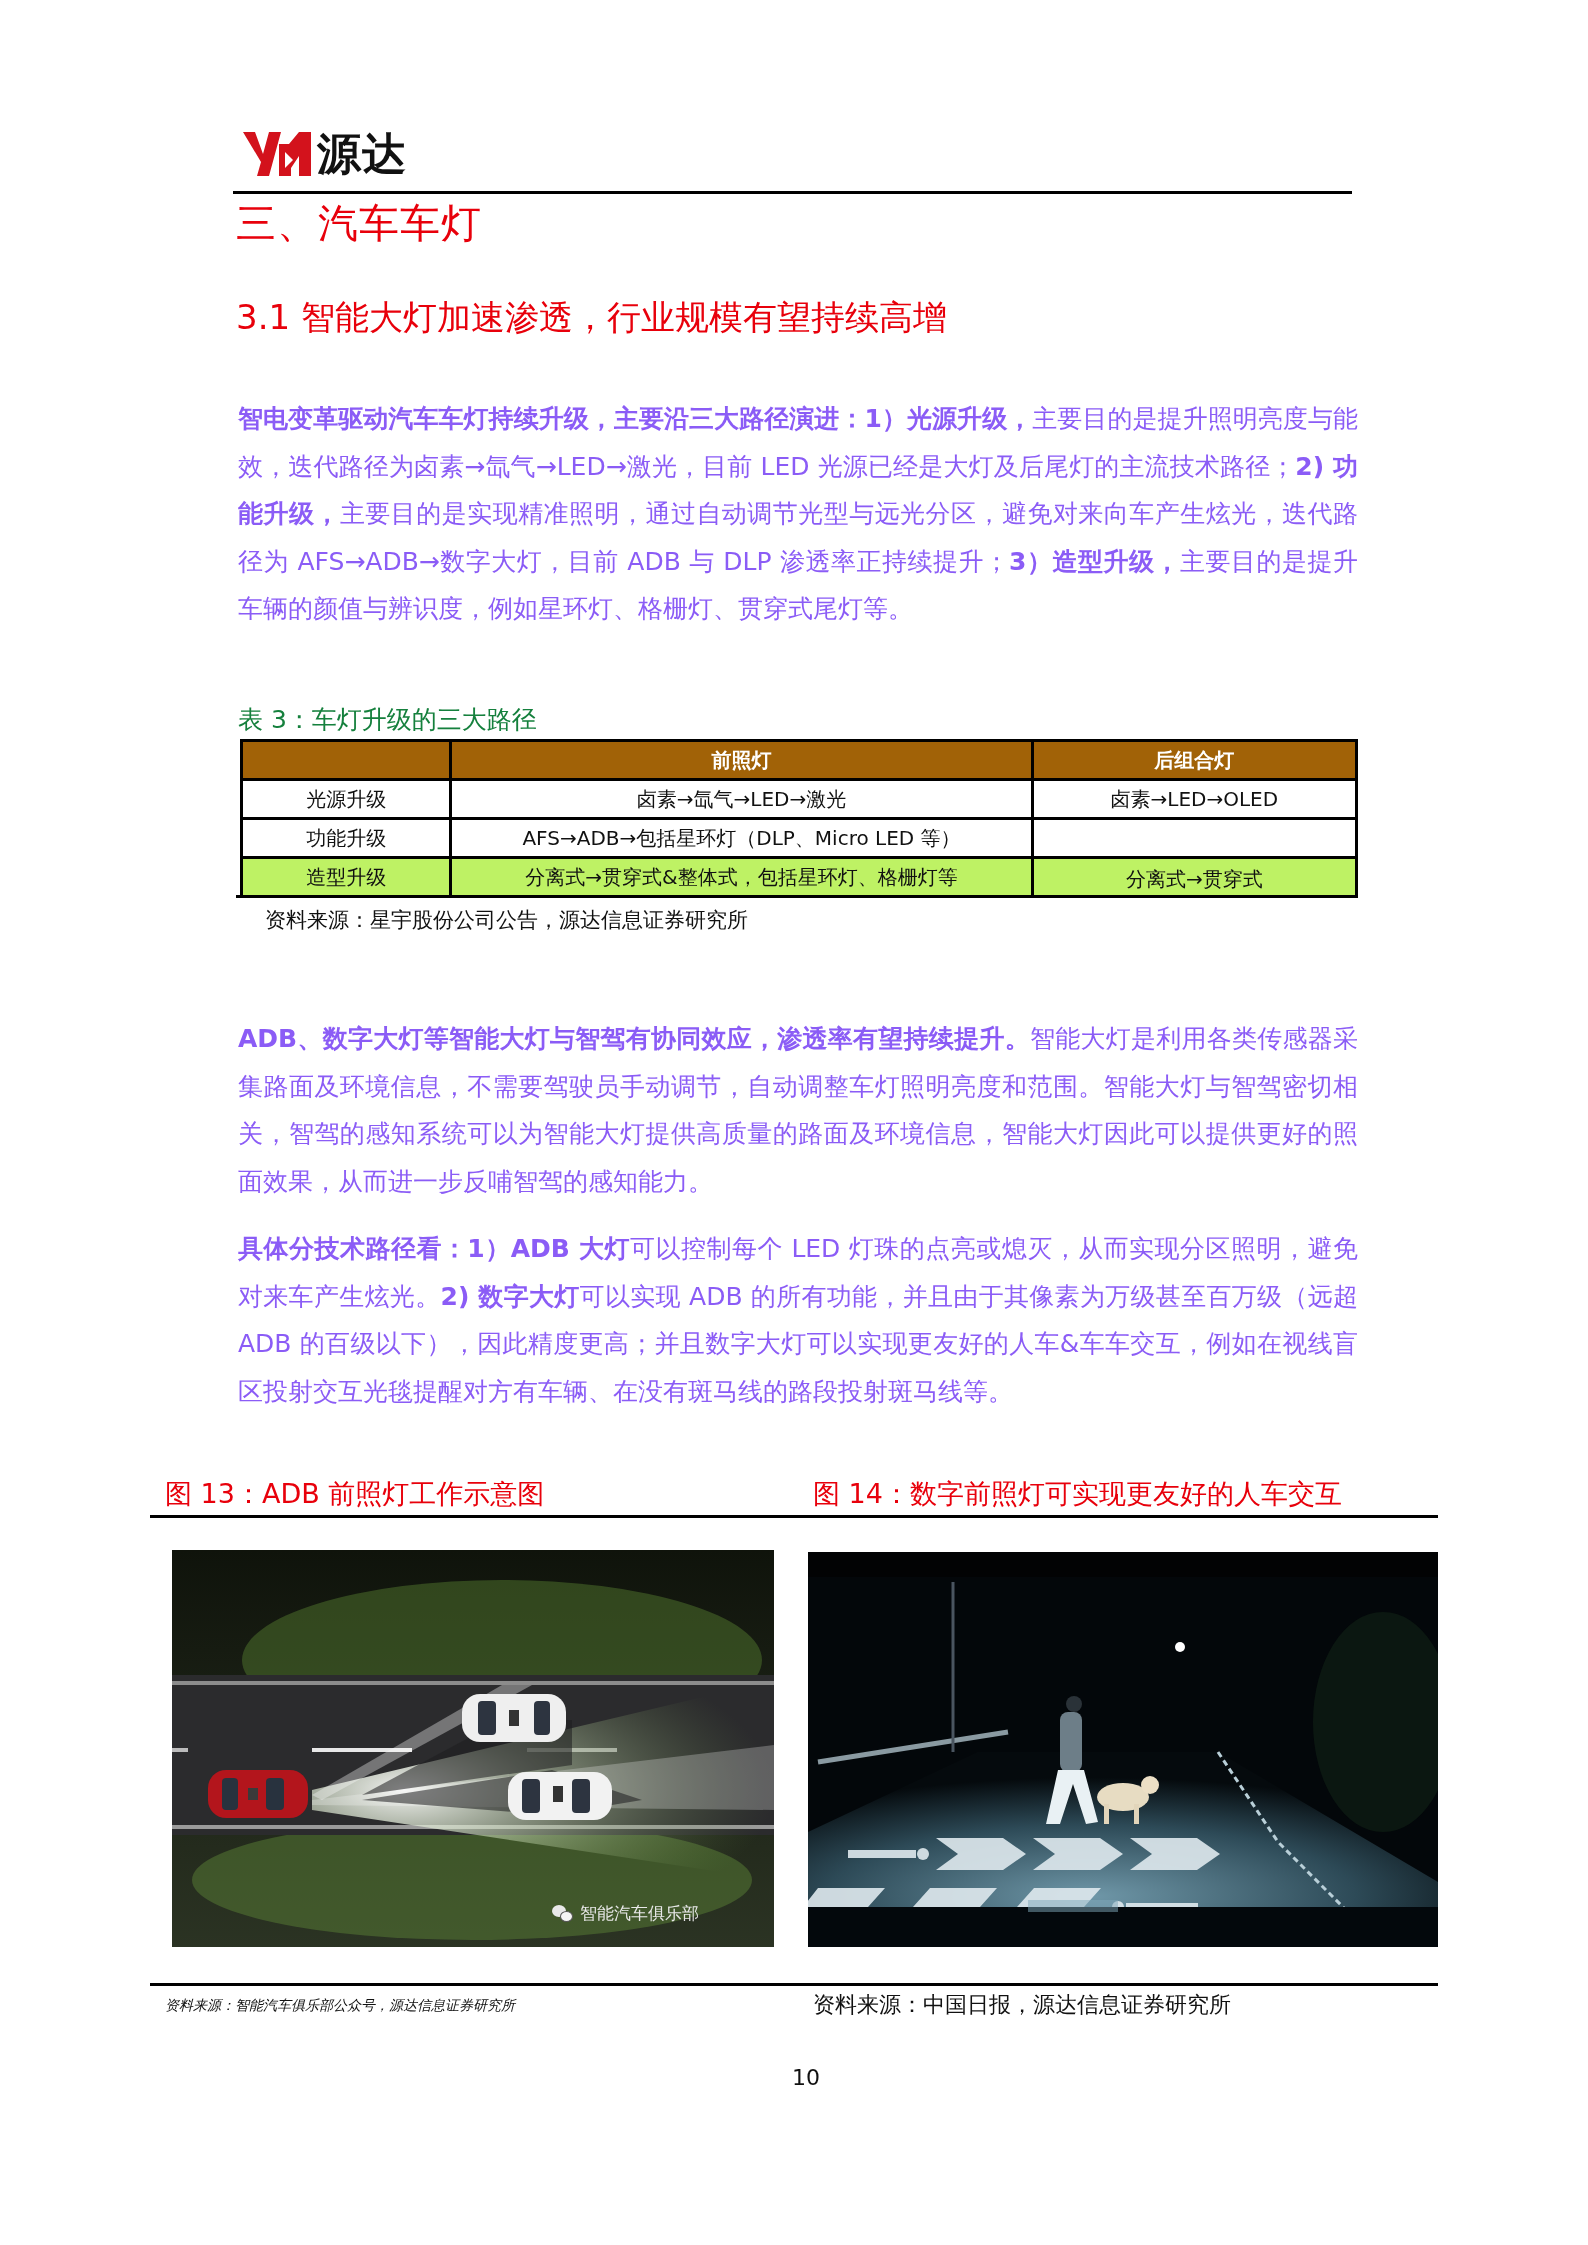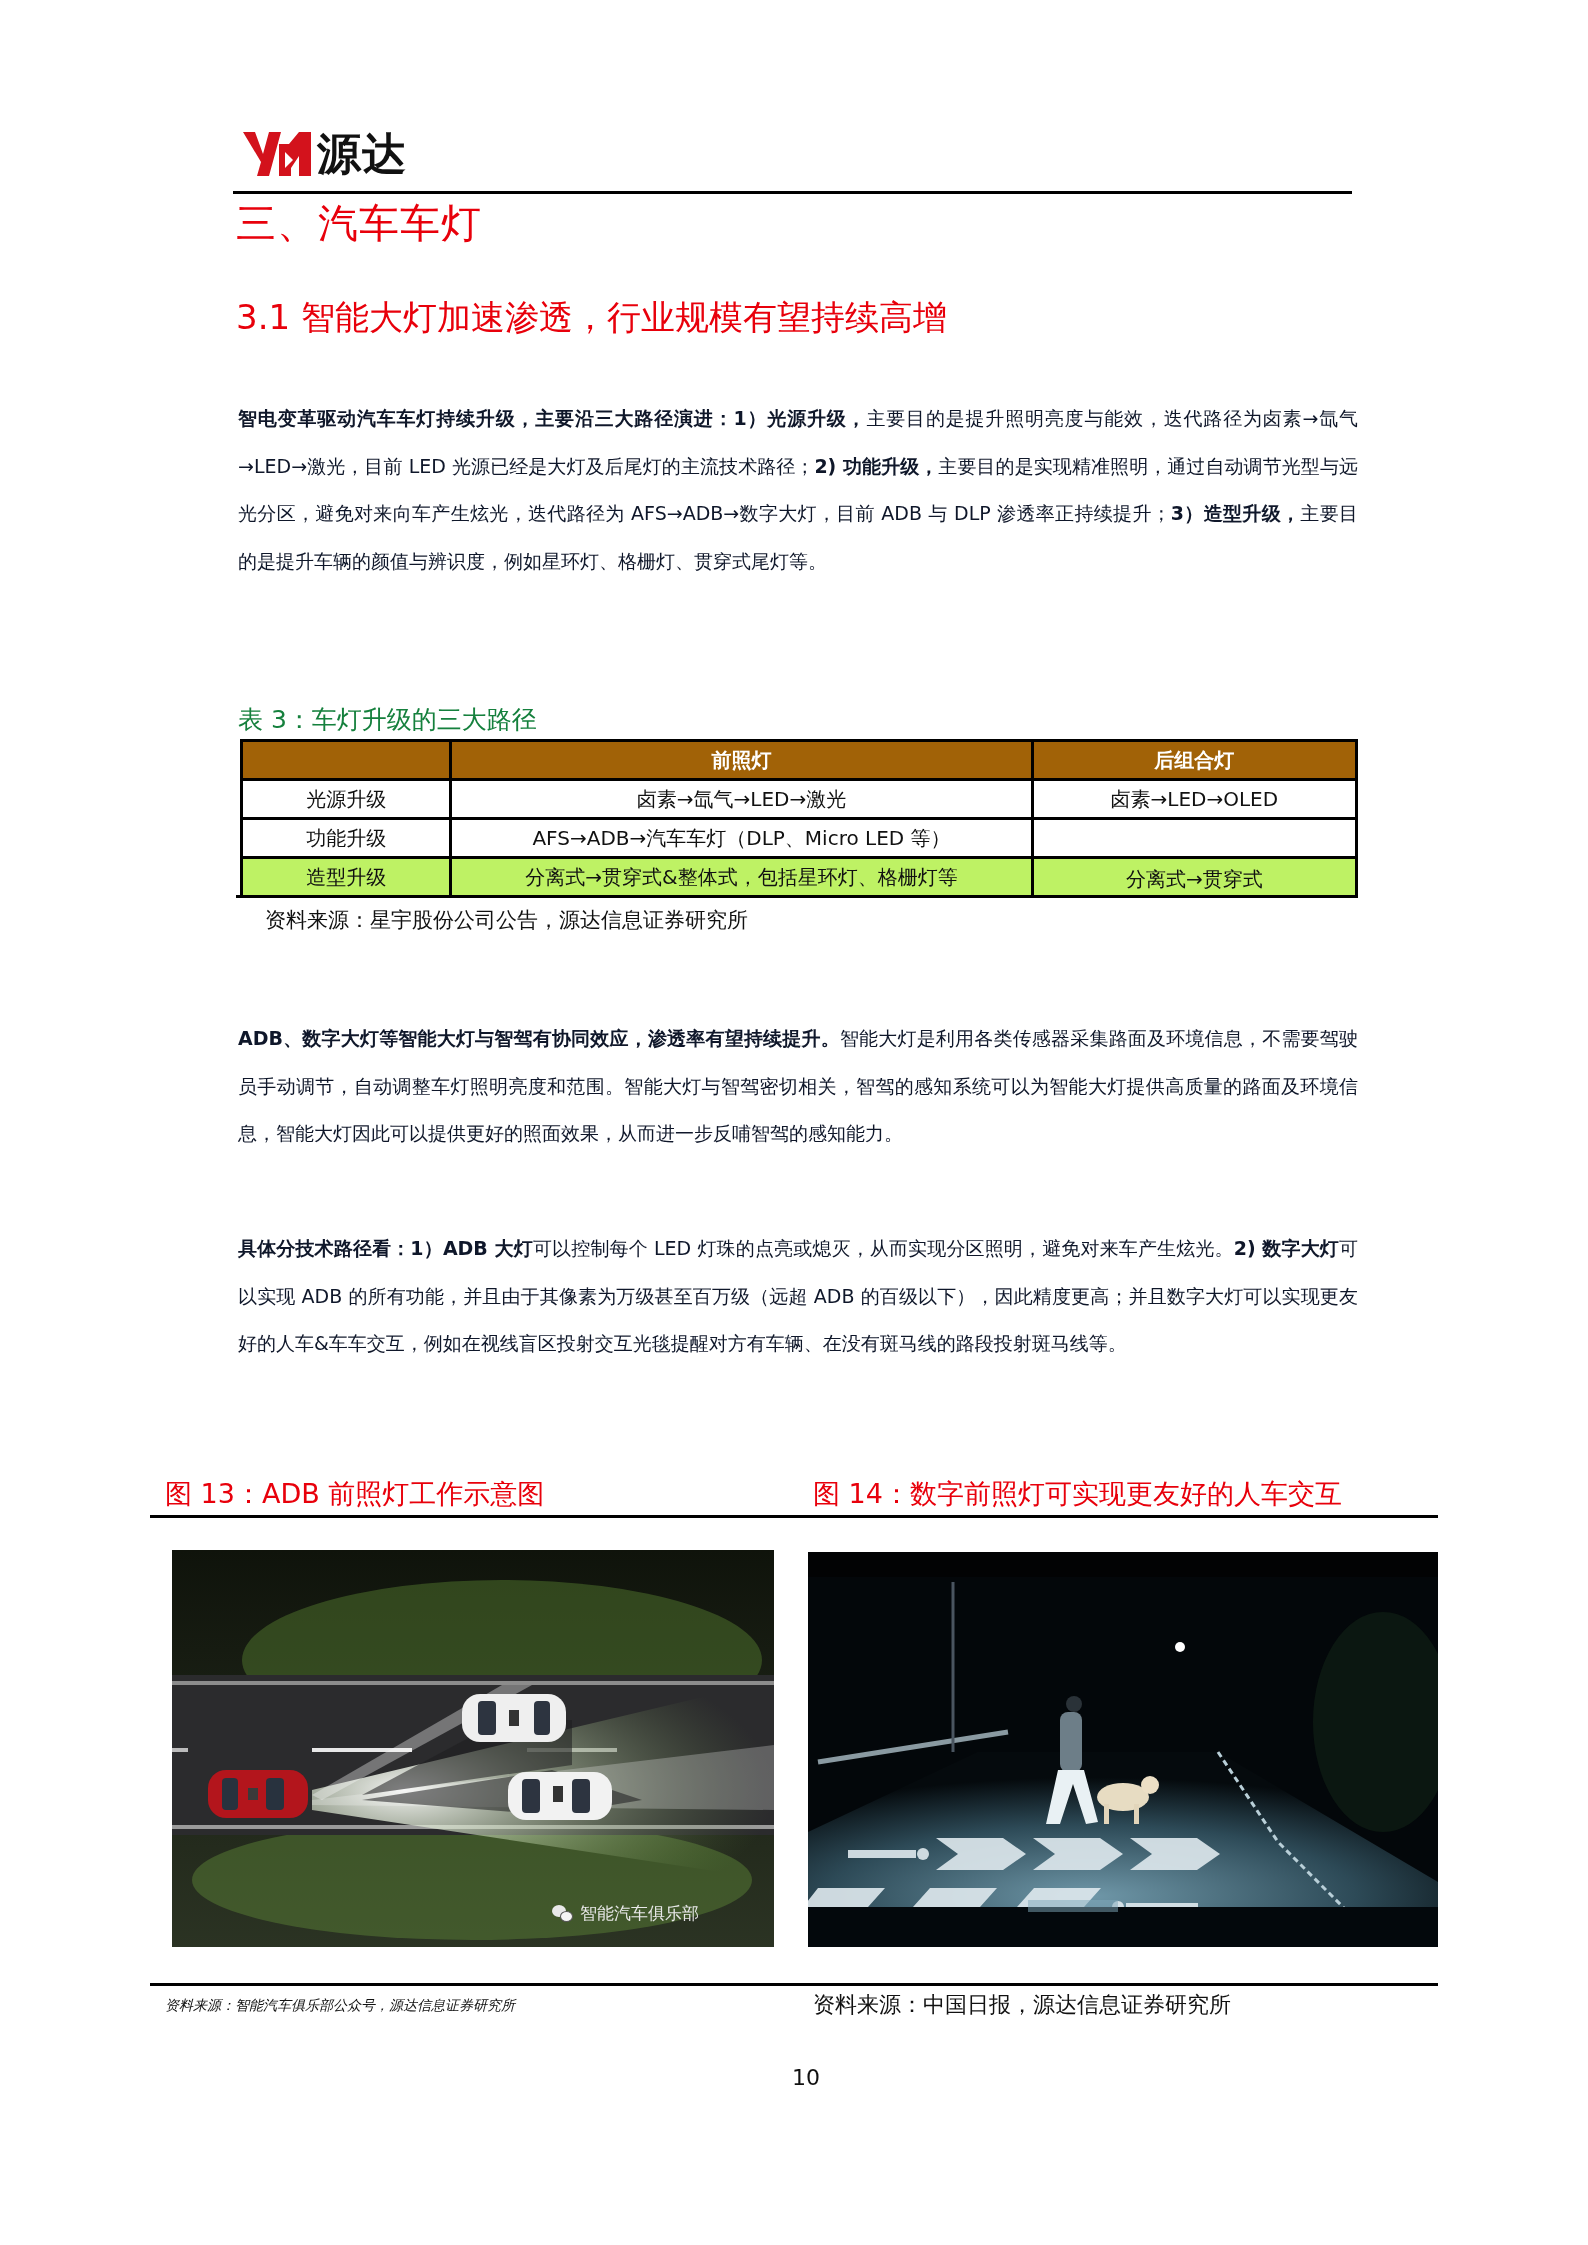--- a/index.html
+++ b/index.html
@@ -10,21 +10,21 @@
 
   
   .logo { left: 241px; top: 124px; height: 60px; display: flex; align-items: center; }
   .logo-text { font-size: 44px; font-weight: bold; color: #111; letter-spacing: 1px; line-height: 50px; }
 
   .rule-top { left: 233px; top: 191px; width: 1119px; height: 3px; background: #000; }
 
   .h1 { left: 236px; top: 198px; font-size: 40px; color: #e8000b; line-height: 50px; letter-spacing: 1px; }
   .h2 { left: 236px; top: 292px; font-size: 34px; color: #e8000b; line-height: 50px; }
 
-  .para { left: 238px; width: 1120px; font-size: 19px; line-height: 47.5px; color: #0f172a; text-align: justify; }
+  .para { left: 238px; width: 1120px; font-size: 25px; line-height: 47.5px; color: #8b5cf6; text-align: justify; }
   .para b { font-weight: bold; }
 
   .tbl-caption { left: 238px; top: 700px; font-size: 25px; color: #15803d; line-height: 40px; }
 
   table.tbl { position: absolute; left: 240px; top: 739px; width: 1118px; border-collapse: collapse; font-size: 20px; color: #111; }
   table.tbl td, table.tbl th { border: 3px solid #000; text-align: center; height: 39px; padding: 0 4px; }
   table.tbl th { background: #a16207; color: #fff; font-weight: bold; height: 39px; }
   table.tbl tr.grey td { background: #bef264; }
   table.tbl tr.grey td.low { vertical-align: bottom; padding-bottom: 2px; }
   .tbl-shadow { left: 236px; top: 895px; width: 1118px; height: 3px; background: #000; }
@@ -74,21 +74,21 @@
     <th>前照灯</th>
     <th>后组合灯</th>
   </tr>
   <tr>
     <td>光源升级</td>
     <td>卤素→氙气→LED→激光</td>
     <td>卤素→LED→OLED</td>
   </tr>
   <tr>
     <td>功能升级</td>
-    <td>AFS→ADB→汽车车灯（DLP、Micro LED 等）</td>
+    <td>AFS→ADB→包括星环灯（DLP、Micro LED 等）</td>
     <td></td>
   </tr>
   <tr class="grey">
     <td>造型升级</td>
     <td>分离式→贯穿式&amp;整体式，包括星环灯、格栅灯等</td>
     <td class="low">分离式→贯穿式</td>
   </tr>
 </tbody>
   </table>
 <div class="abs src" style="left:240px; top:905px;margin-left:25px;">资料来源：星宇股份公司公告，源达信息证券研究所</div>

